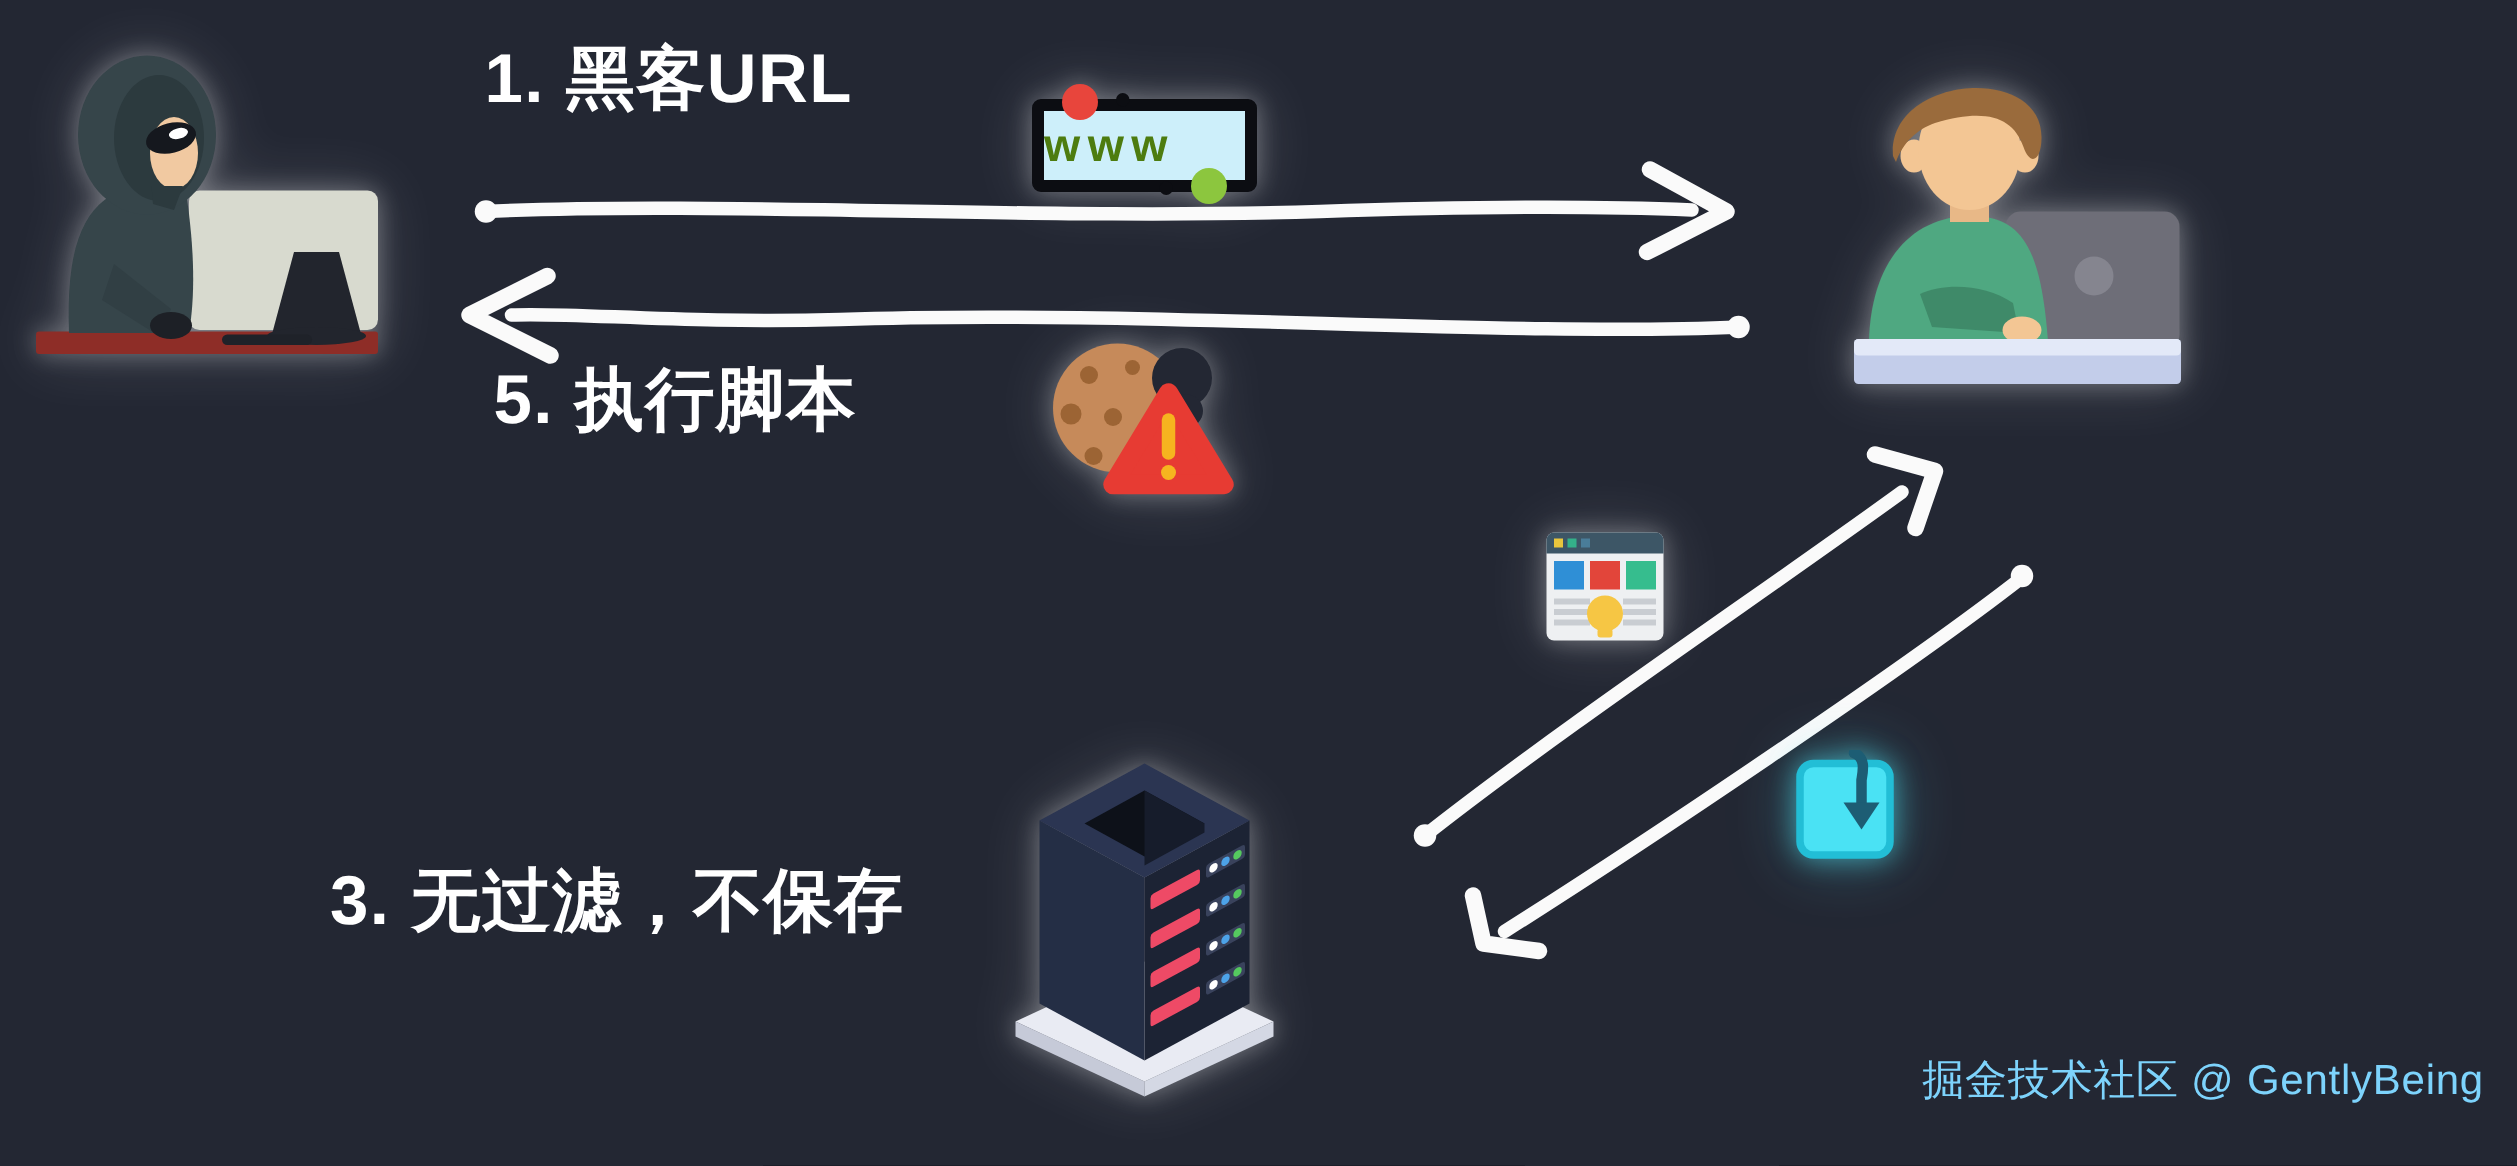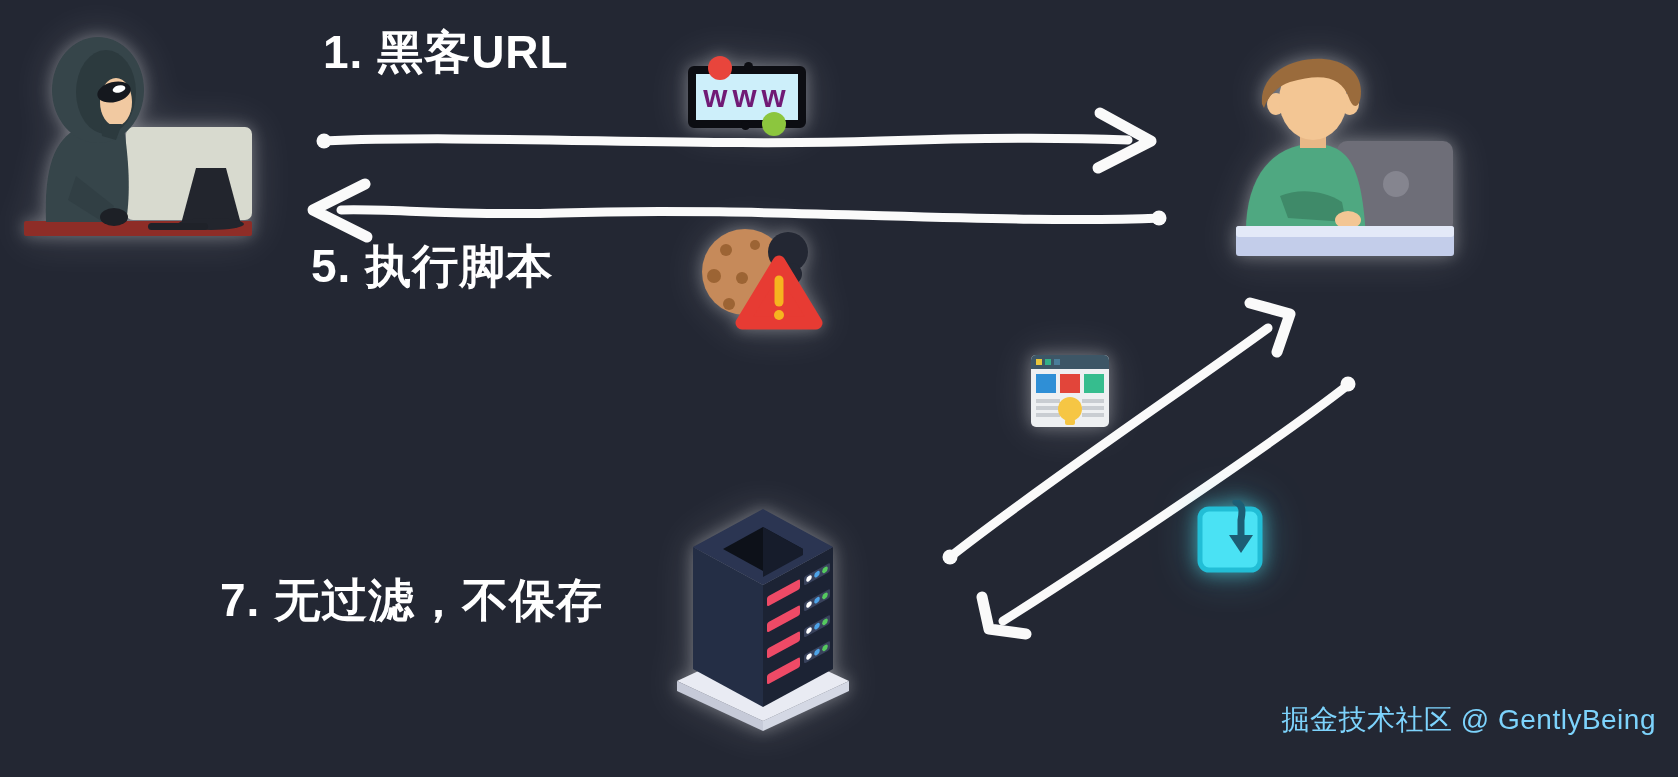--- a/index.html
+++ b/index.html
@@ -27,27 +27,27 @@
     font-size:28px;
     font-weight:500;
     letter-spacing:0.5px;
     white-space:nowrap;
   }
   .glow-white{filter:drop-shadow(0 0 8px rgba(255,255,255,0.32)) drop-shadow(0 0 20px rgba(255,255,255,0.16));}
   .glow-cyan{filter:drop-shadow(0 0 9px rgba(80,230,245,0.55)) drop-shadow(0 0 20px rgba(80,230,245,0.30));}
   .www-box{
     position:absolute;
     left:688px;top:66px;
-    width:118px;height:62px;
+    width:150px;height:62px;
     background:#cdeffa;
     border:8px solid #0c0d12;
     border-radius:6px;
     box-sizing:border-box;
-    display:flex;align-items:center;justify-content:center;
-    font-weight:800;font-size:31px;color:#701a75;letter-spacing:5px;
+    display:flex;align-items:center;
+    font-weight:800;font-size:31px;color:#4d7c0f;letter-spacing:5px;
   }
   .dot{position:absolute;border-radius:50%;}
   .arrows{position:absolute;left:0;top:0;pointer-events:none;}
 </style>
 </head>
 <body>
 
 <div class="canvas">
 
   <svg class="arrows" width="1678" height="777" viewBox="0 0 1678 777">
@@ -112,22 +112,22 @@
     <path d="M34,78 C30,24 134,16 133,66 C133,80 126,86 121,72 C114,52 96,46 62,56 C50,60 40,70 36,82 Z" fill="#9a6b3c"></path>
 
     <path d="M52,170 C70,162 96,164 114,176 L118,196 L60,192 Z" fill="#3f8a69"></path>
     <ellipse cx="120" cy="194" rx="13" ry="9" fill="#f3c694"></ellipse>
 
     <rect x="8" y="200" width="218" height="30" rx="3" fill="#c3cdea"></rect>
     <rect x="8" y="200" width="218" height="11" rx="3" fill="#e3e9f8"></rect>
   </svg>
 
   <div class="step-label" style="left:323px;top:27px">1. 黑客URL</div>
-  <div class="step-label" style="left:311px;top:241px">5. 执行脚本</div>
-  <div class="step-label" style="left:220px;top:575px">7. 无过滤，不保存</div>
+  <div class="step-label" style="left:329px;top:241px">5. 执行脚本</div>
+  <div class="step-label" style="left:220px;top:575px">3. 无过滤，不保存</div>
 
   <div class="www-box glow-white">
     <span>www</span>
     <span class="dot" style="left:12px;top:-18px;width:24px;height:24px;background:#e8453c;border:0;"></span>
     <span class="dot" style="left:48px;top:-12px;width:9px;height:9px;background:#0c0d12;"></span>
     <span class="dot" style="right:12px;bottom:-16px;width:24px;height:24px;background:#8cc63e;border:0;"></span>
     <span class="dot" style="right:48px;bottom:-10px;width:9px;height:9px;background:#0c0d12;"></span>
   </div>
 
   <svg class="abs glow-white" style="left:678px;top:228px" width="150" height="112" viewBox="0 0 150 112">

